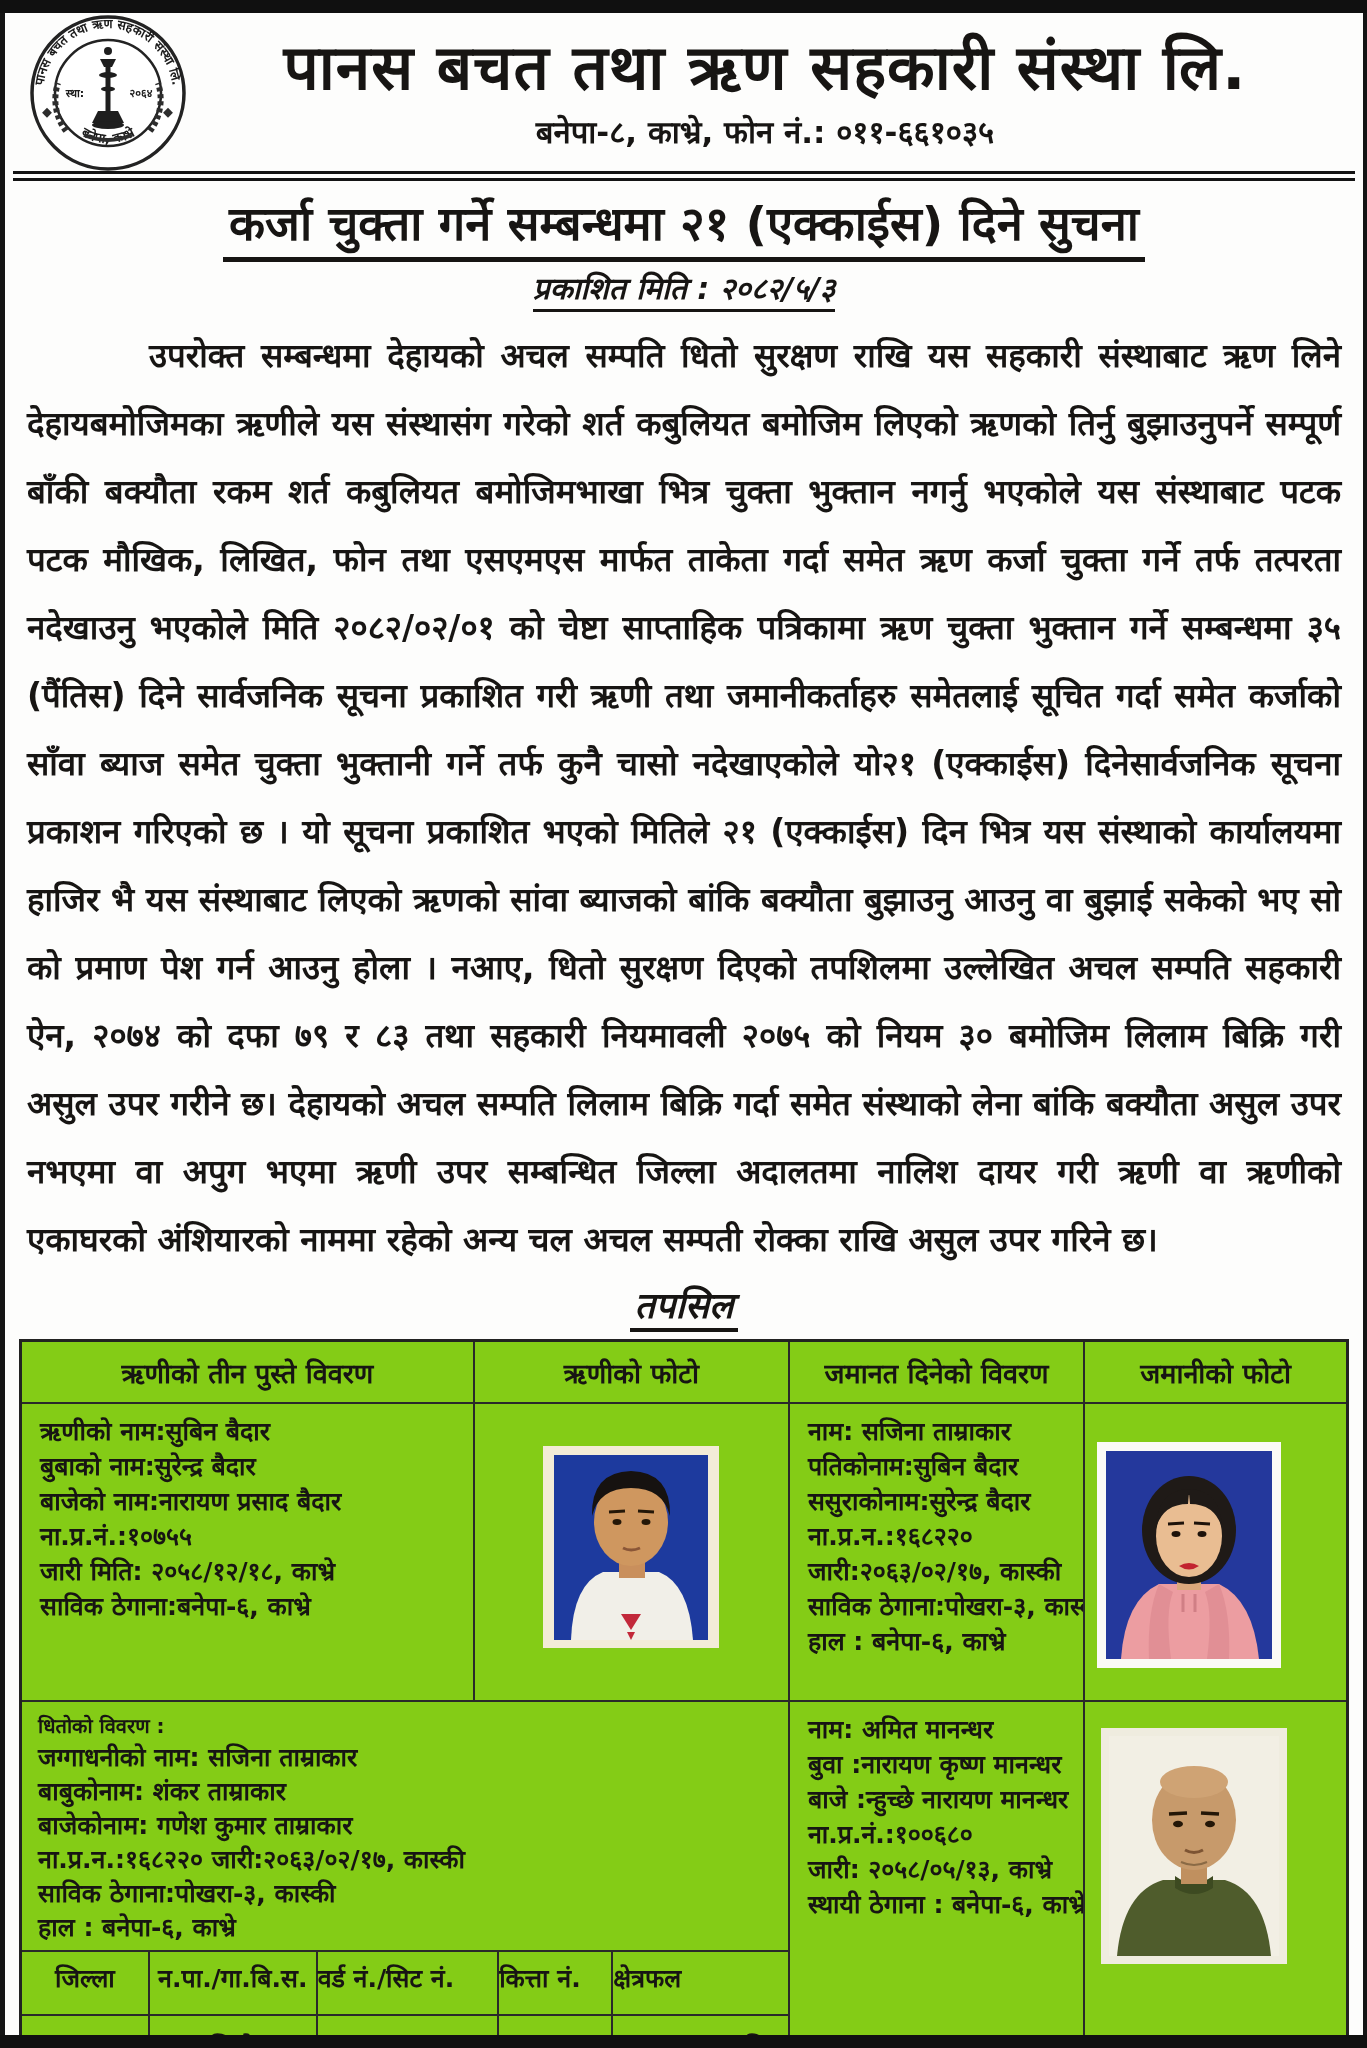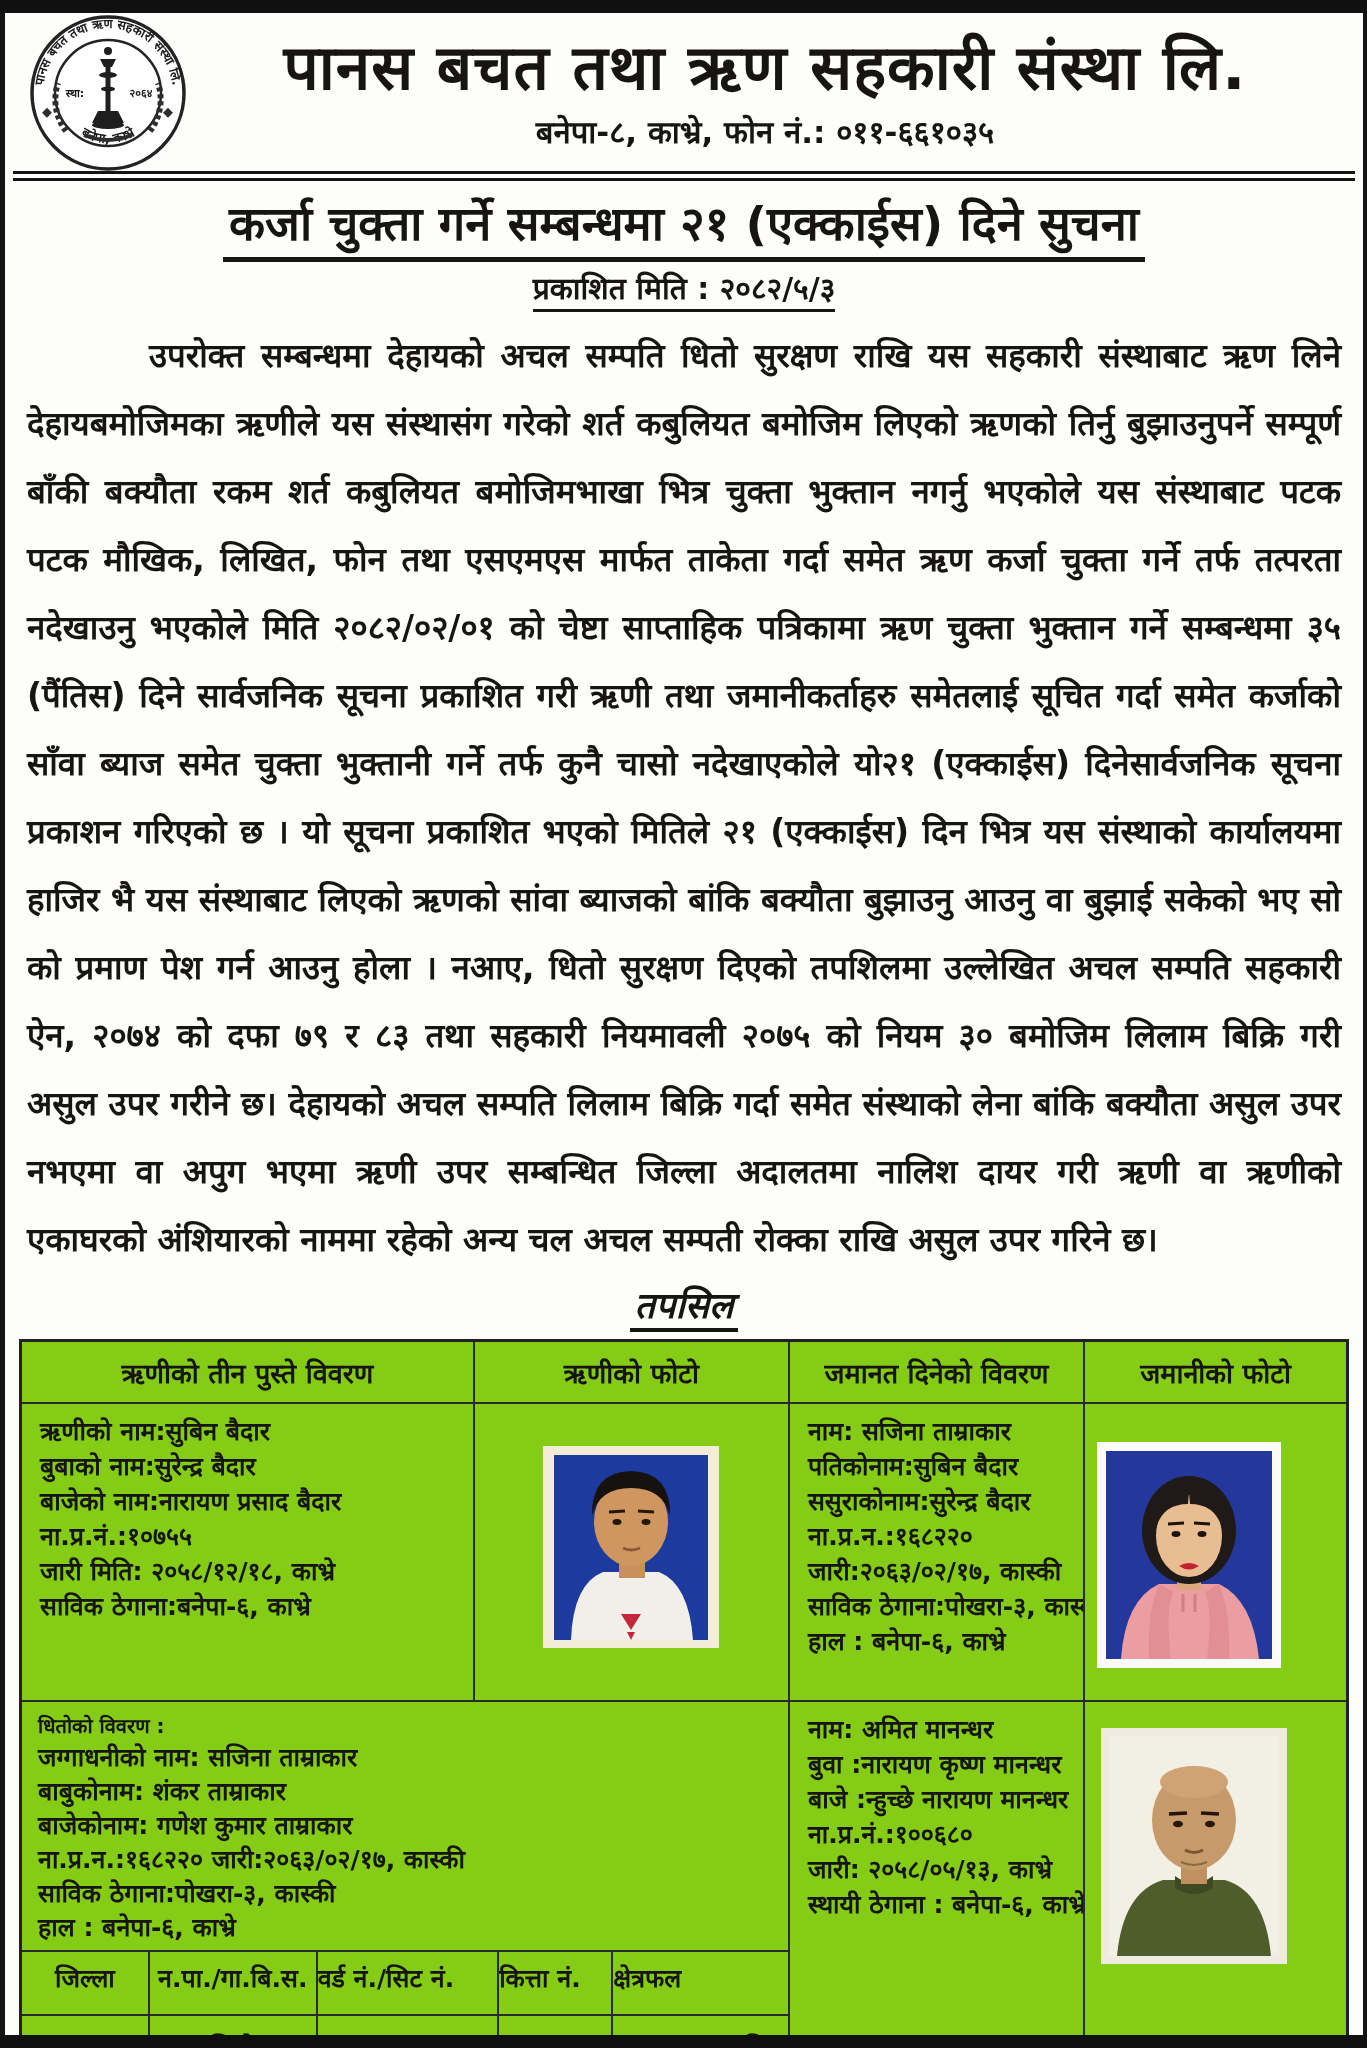--- a/index.html
+++ b/index.html
@@ -37,21 +37,21 @@
   .address { font-size:31px; font-weight:bold; margin-top:8px; }
   
   .title-row { text-align:center; margin-top:16px; }
   .title-row span {
     font-size:47px; font-weight:bold; line-height:1.15;
     border-bottom:5px solid #171513; padding:0 6px 6px 6px;
   }
   .pub-row { text-align:center; margin-top:16px; }
   .pub-row span {
     font-size:30px; font-weight:bold;
-    border-bottom:3px solid #171513; padding-bottom:3px;
+    border-bottom:3px solid #171513; padding-bottom:3px;font-style:italic;
   }
   .body-text {
     margin:14px 14px 0 14px;
     font-size:33px; font-weight:600;
     line-height:68px;
     text-align:justify;
     text-indent:122px;
   }
   .tapsil-row { text-align:center; margin-top:6px; }
   .tapsil-row span {

